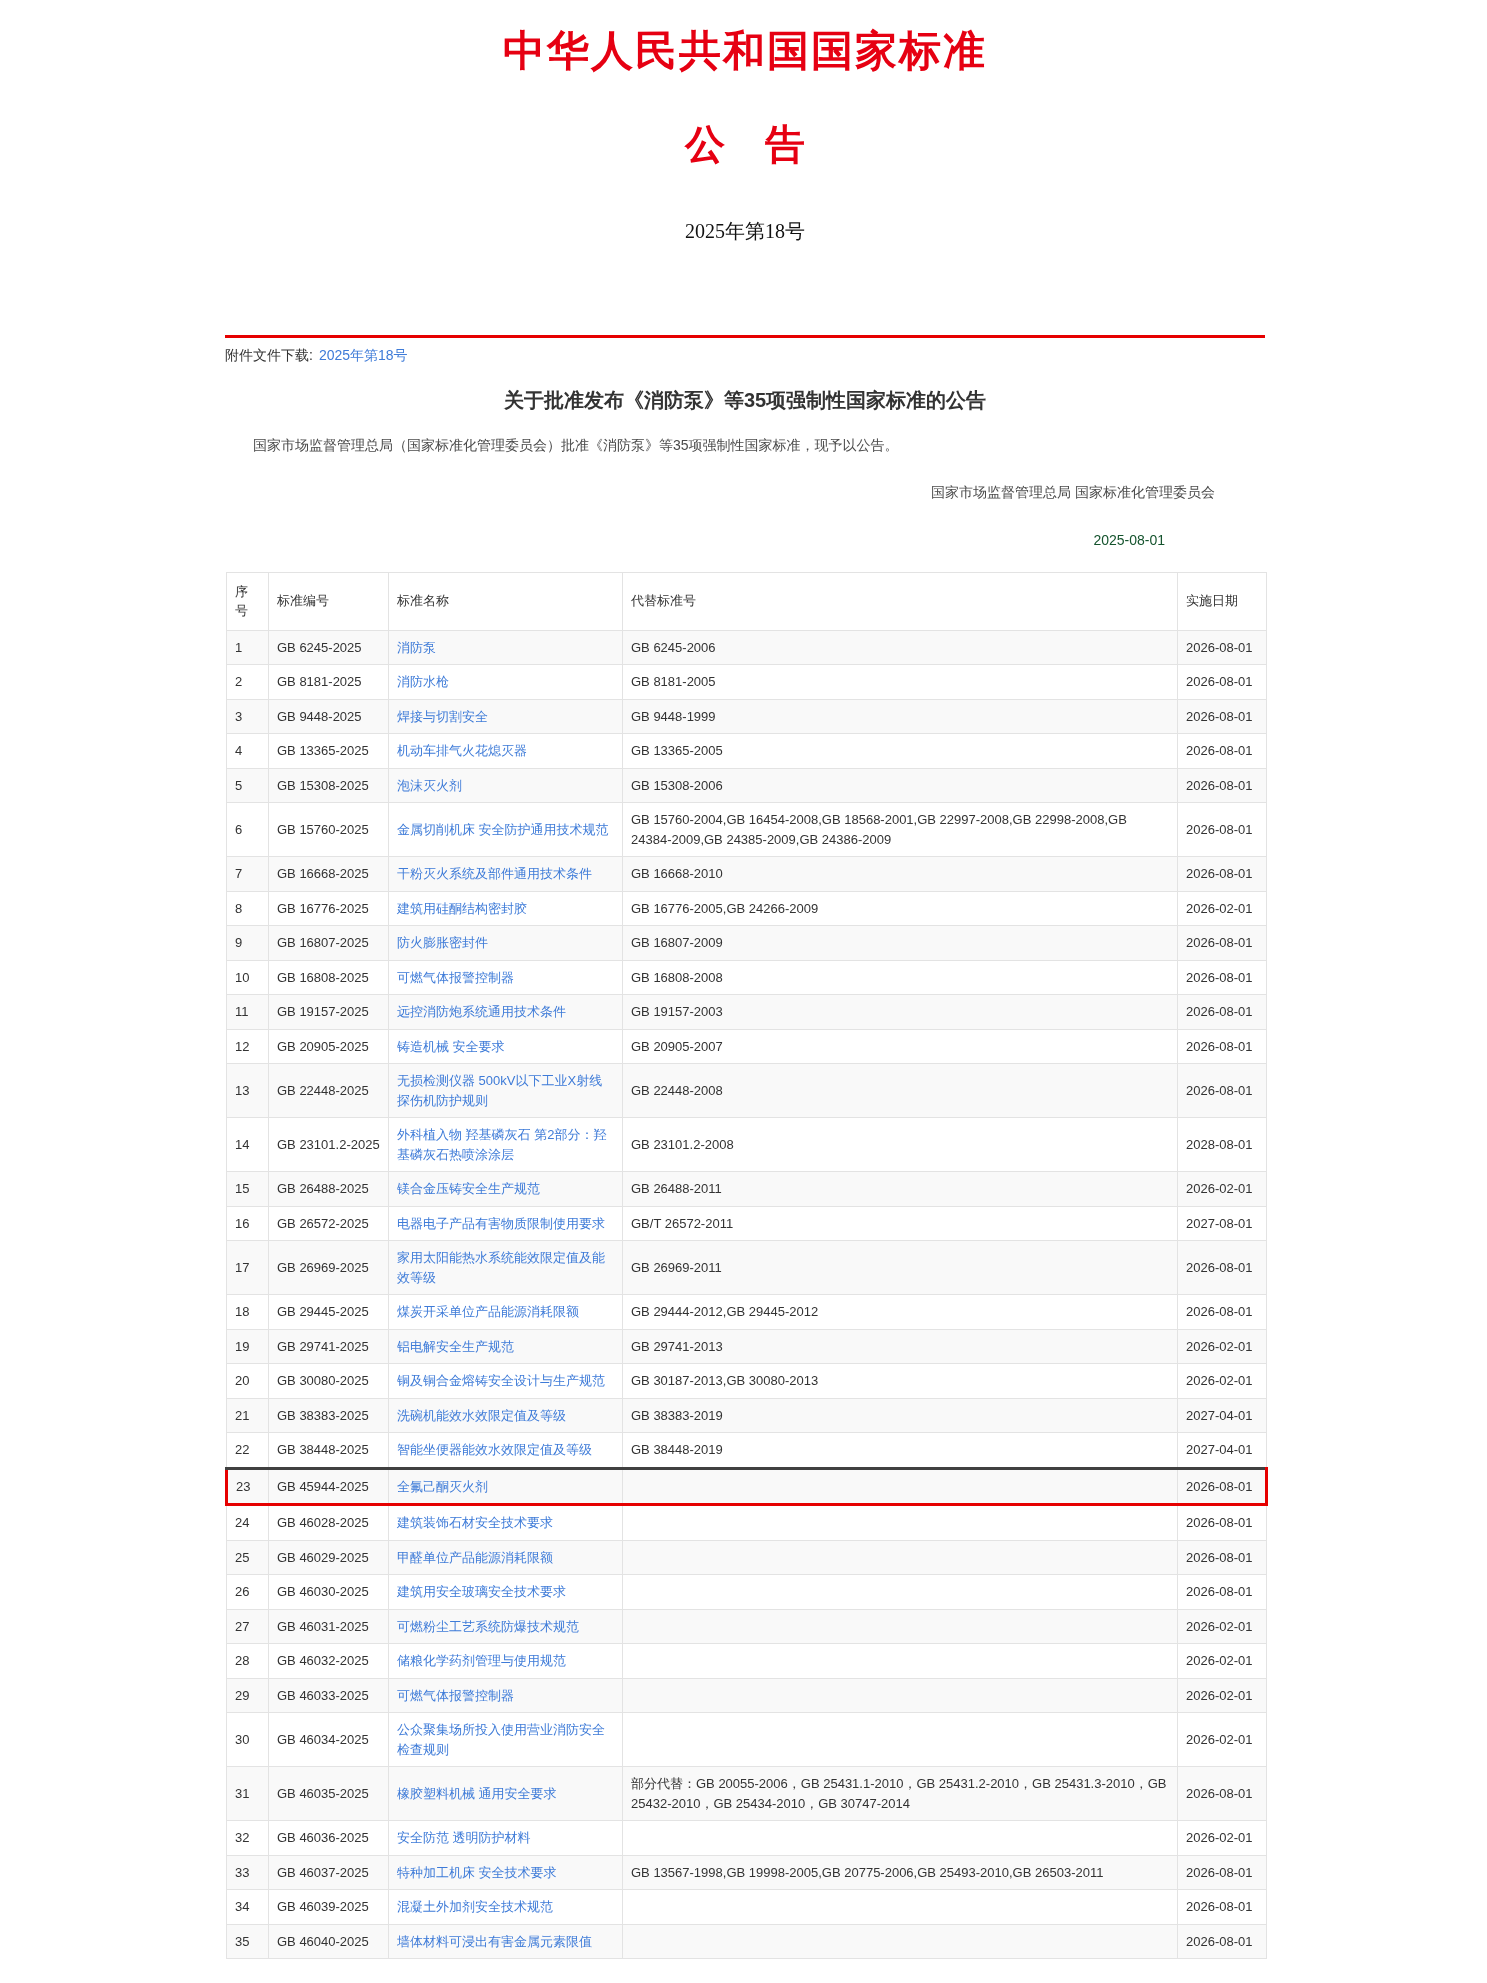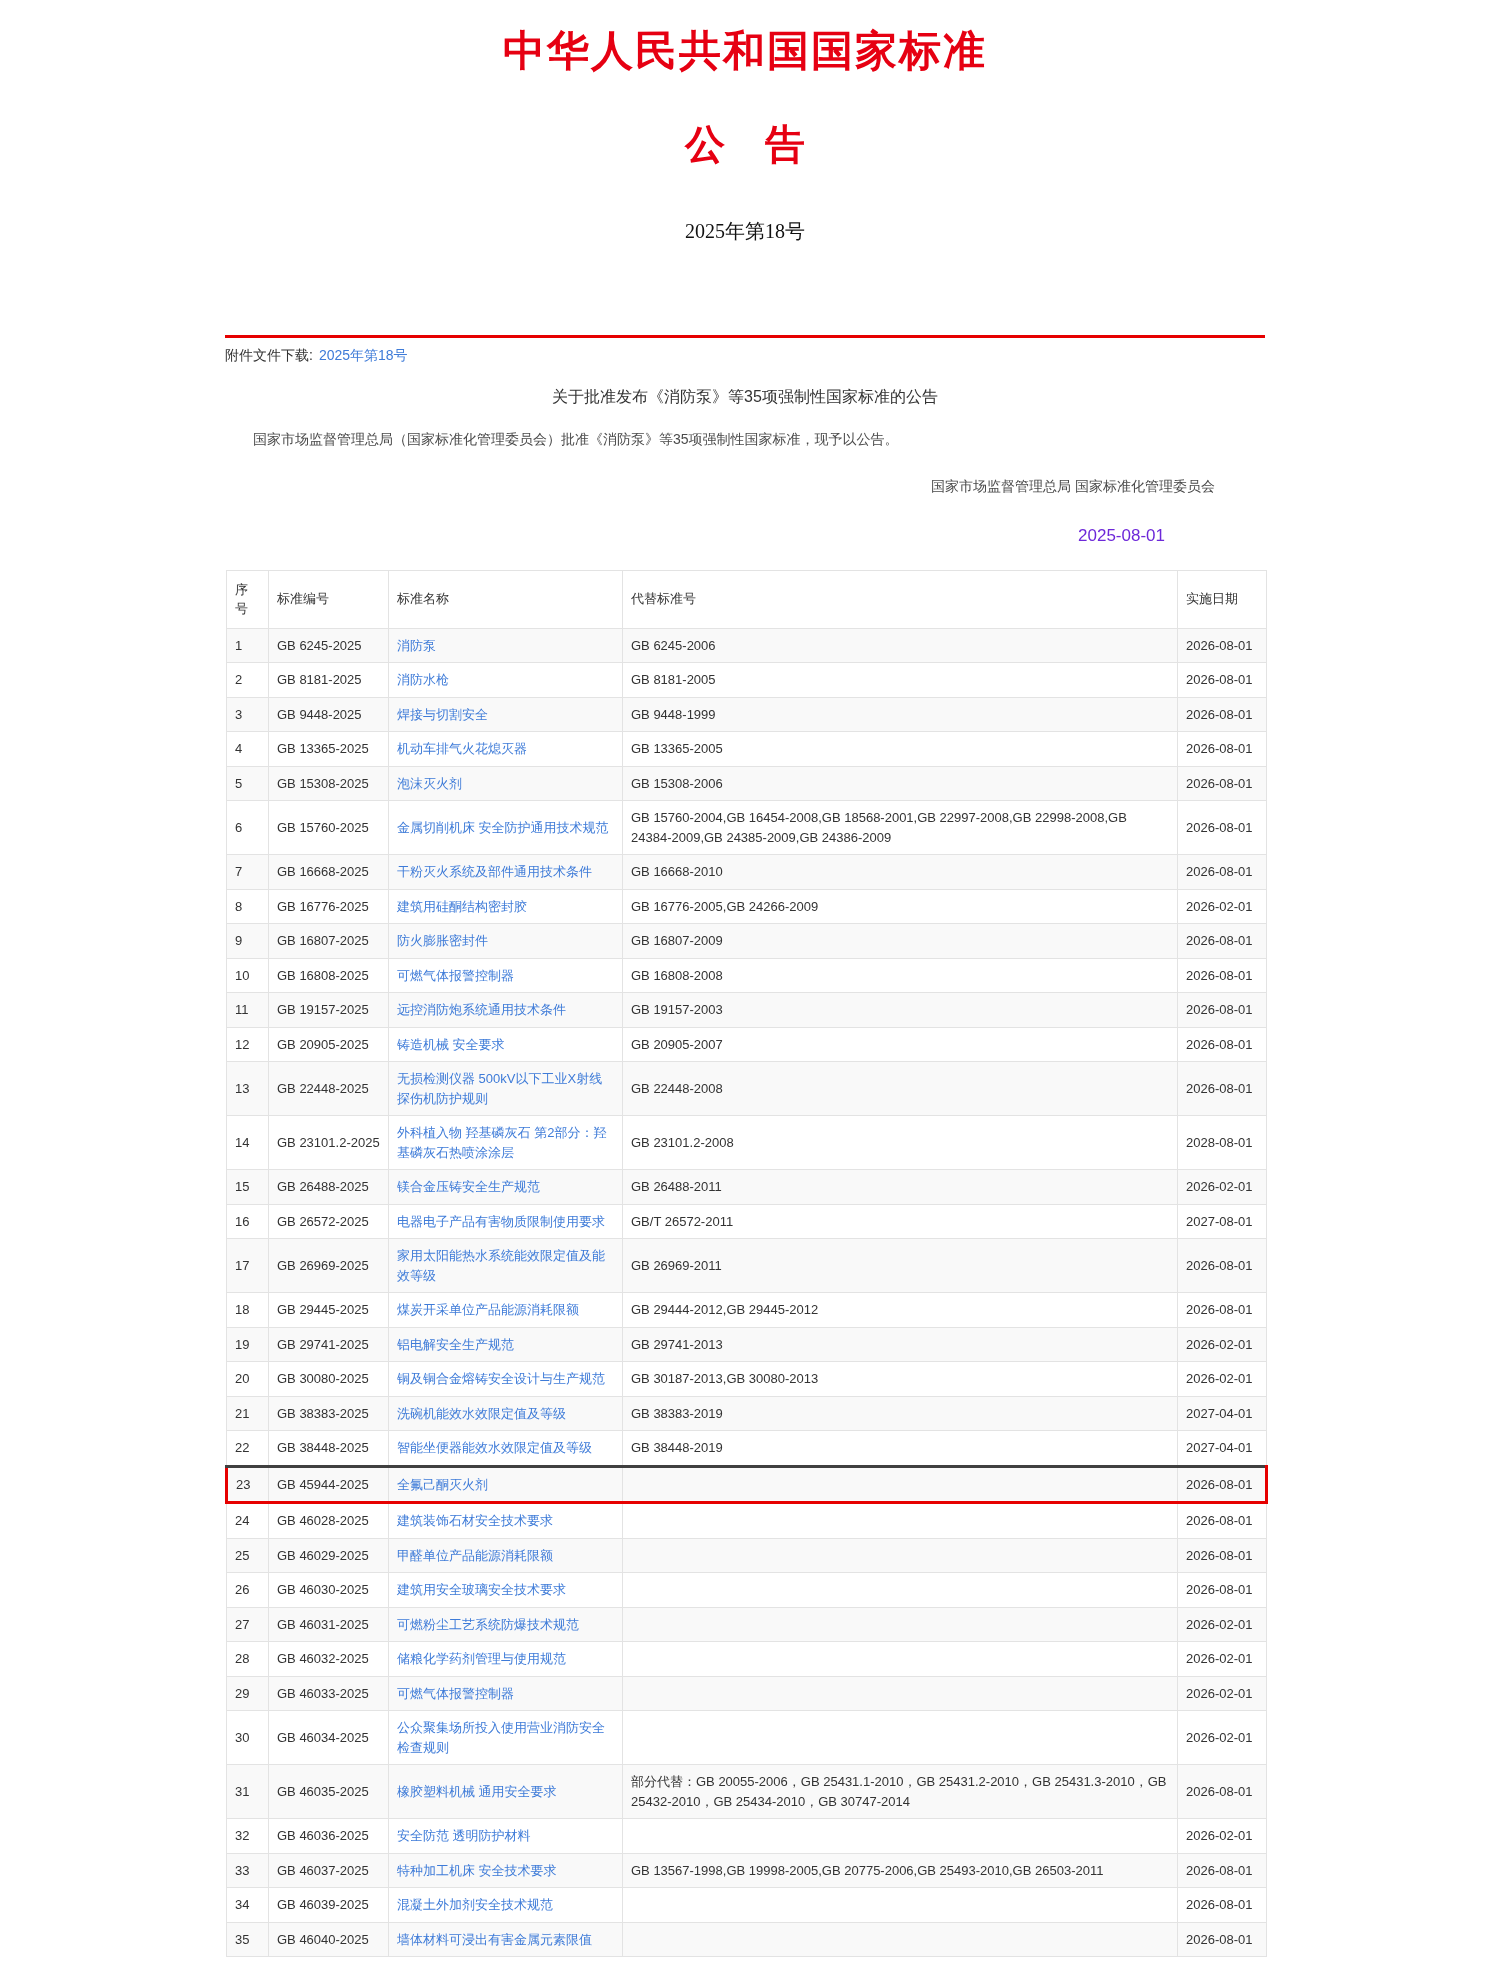--- a/index.html
+++ b/index.html
@@ -56,44 +56,44 @@
     color: #333333;
   }
   .attachment-row a {
     color: #3e7bd8;
     text-decoration: none;
     margin-left: 6px;
   }
   .announce-title {
     margin-top: 22px;
     text-align: center;
-    font-size: 16px;
-    font-weight: 400;
+    font-size: 20px;
+    font-weight: 700;
     color: #333333;
   }
   .body-paragraph {
     margin-top: 22px;
     font-size: 14px;
     line-height: 1.4;
     color: #4a4a4a;
     text-indent: 2em;
   }
   .signature-line {
     margin-top: 28px;
     text-align: right;
     padding-right: 50px;
     font-size: 14px;
     color: #4a4a4a;
   }
   .date-line {
     margin-top: 30px;
     text-align: right;
     padding-right: 100px;
-    font-size: 17px;
-    color: #6d28d9;
+    font-size: 14px;
+    color: #14532d;
   }
   table.standards {
     margin-top: 24px;
     border-collapse: collapse;
     width: 1040px;
     table-layout: fixed;
     font-size: 13px;
   }
   table.standards th,
   table.standards td {

